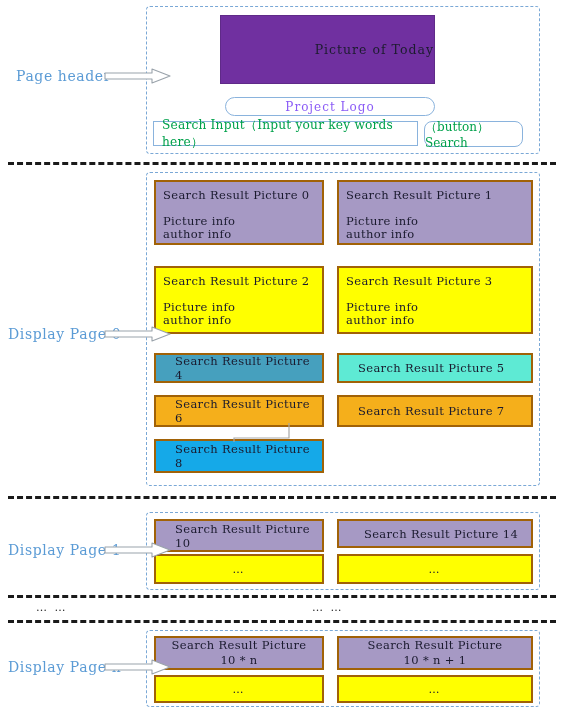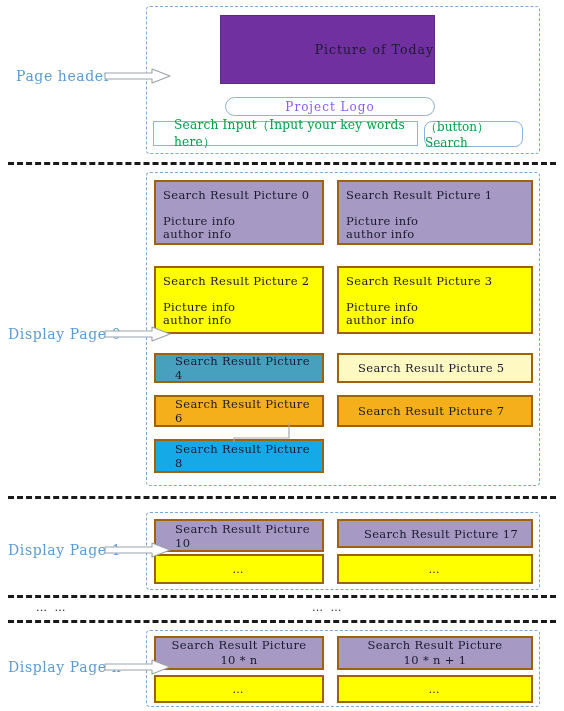--- a/index.html
+++ b/index.html
@@ -77,21 +77,21 @@
   }
 
   
   .search-input {
     position: absolute;
     border: 1px solid #8ab3dd;
     background: #ffffff;
     display: flex;
     align-items: center;
     justify-content: flex-start;
-    padding-left: 20px;
+    padding-left: 8px;
     color: #00a14b;
     font-size: 12.2px;
     letter-spacing: 0.2px;
     box-sizing: border-box;
   }
 
   
   .search-btn {
     position: absolute;
     border: 1px solid #8ab3dd;
@@ -211,21 +211,21 @@
   </div>
   <div class="card" style="left:190px; top:93px; width:196px; height:68px; background:#FFFF00;">
     <span class="title">Search Result Picture 3</span>
     <span class="meta">Picture info</span>
     <span class="meta2">author info</span>
   </div>
 
   <div class="card compact" style="left:7px; top:180px; width:170px; height:30px; background:#46A0BE;">
     <span class="title">Search Result Picture 4</span>
   </div>
-  <div class="card compact" style="left:190px; top:180px; width:196px; height:30px; background:#fef9c3;">
+  <div class="card compact" style="left:190px; top:180px; width:196px; height:30px; background:#5eead4;">
     <span class="title">Search Result Picture 5</span>
   </div>
 
   <div class="card compact" style="left:7px; top:222px; width:170px; height:32px; background:#F5AF1B;">
     <span class="title">Search Result Picture 6</span>
   </div>
   <div class="card compact" style="left:190px; top:222px; width:196px; height:32px; background:#F5AF1B;">
     <span class="title">Search Result Picture 7</span>
   </div>
 
@@ -246,21 +246,21 @@
     <path d="M1,5 L48,5 L48,1 L66,8 L48,15 L48,11 L1,11 Z" fill="#ffffff" stroke="#9aa3ab" stroke-width="1.1" stroke-linejoin="round"></path>
   </svg>
 </div>
 
 <div class="section-box" style="left:146px; top:512px; width:394px; height:78px;">
 
   <div class="card compact" style="left:7px; top:6px; width:170px; height:33px; background:#A699C4; justify-content:center;">
     <span class="title">Search Result Picture 10</span>
   </div>
   <div class="card compact" style="left:190px; top:6px; width:196px; height:29px; background:#A699C4; justify-content:center;">
-    <span class="title">Search Result Picture 17</span>
+    <span class="title">Search Result Picture 14</span>
   </div>
 
   <div class="card ellipsis" style="left:7px; top:41px; width:170px; height:30px; background:#FFFF00;">
     <span>…</span>
   </div>
   <div class="card ellipsis" style="left:190px; top:41px; width:196px; height:30px; background:#FFFF00;">
     <span>…</span>
   </div>
 </div>
 

